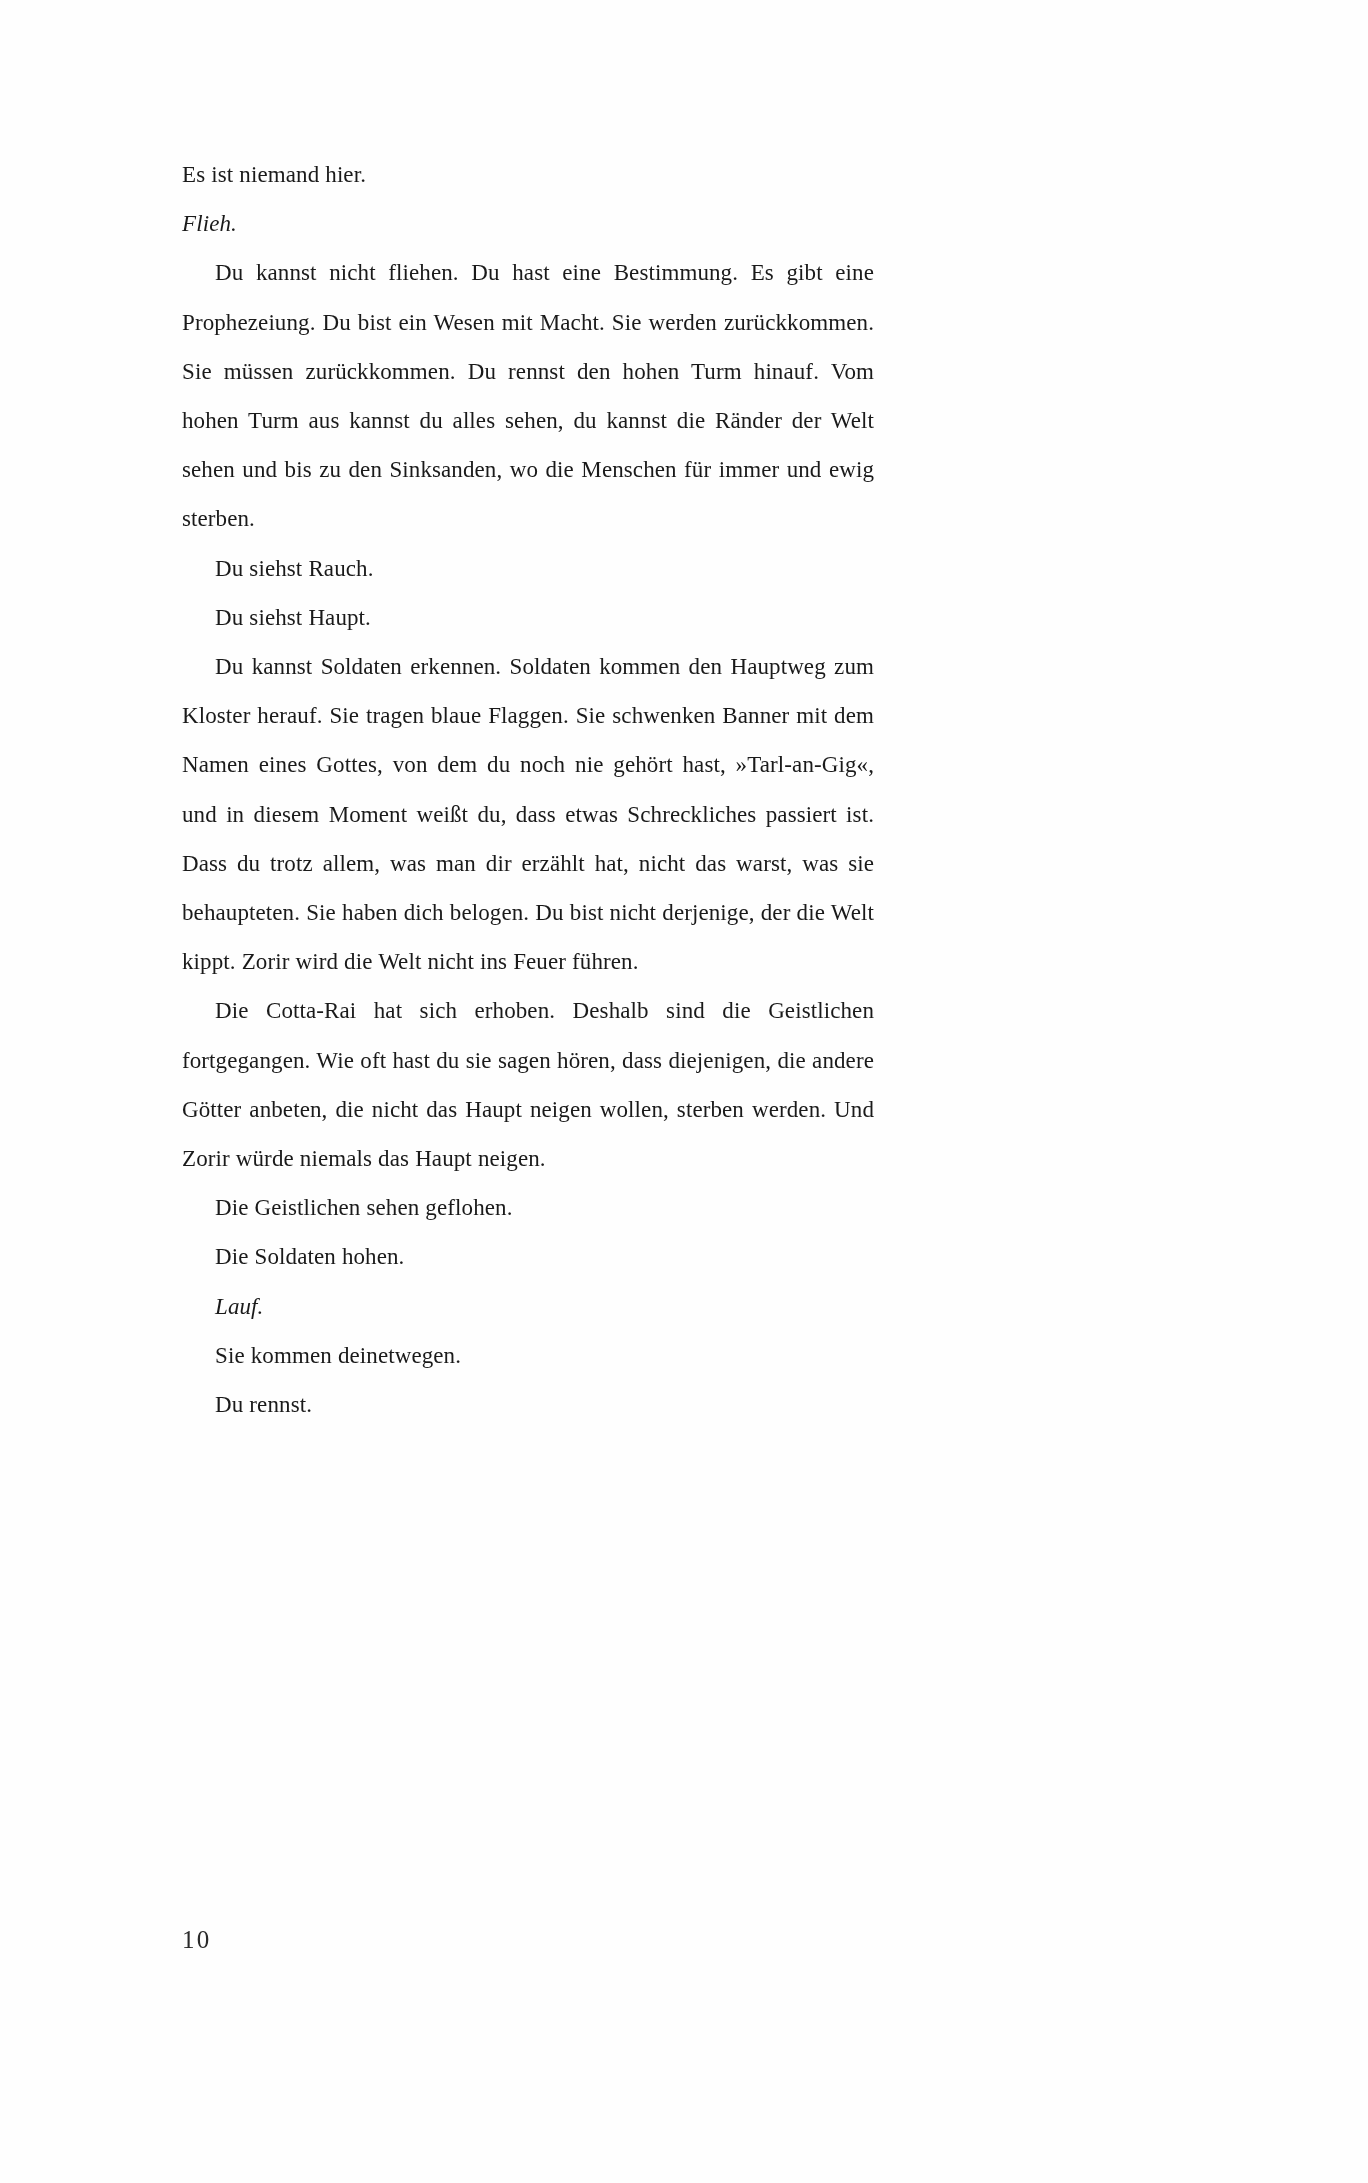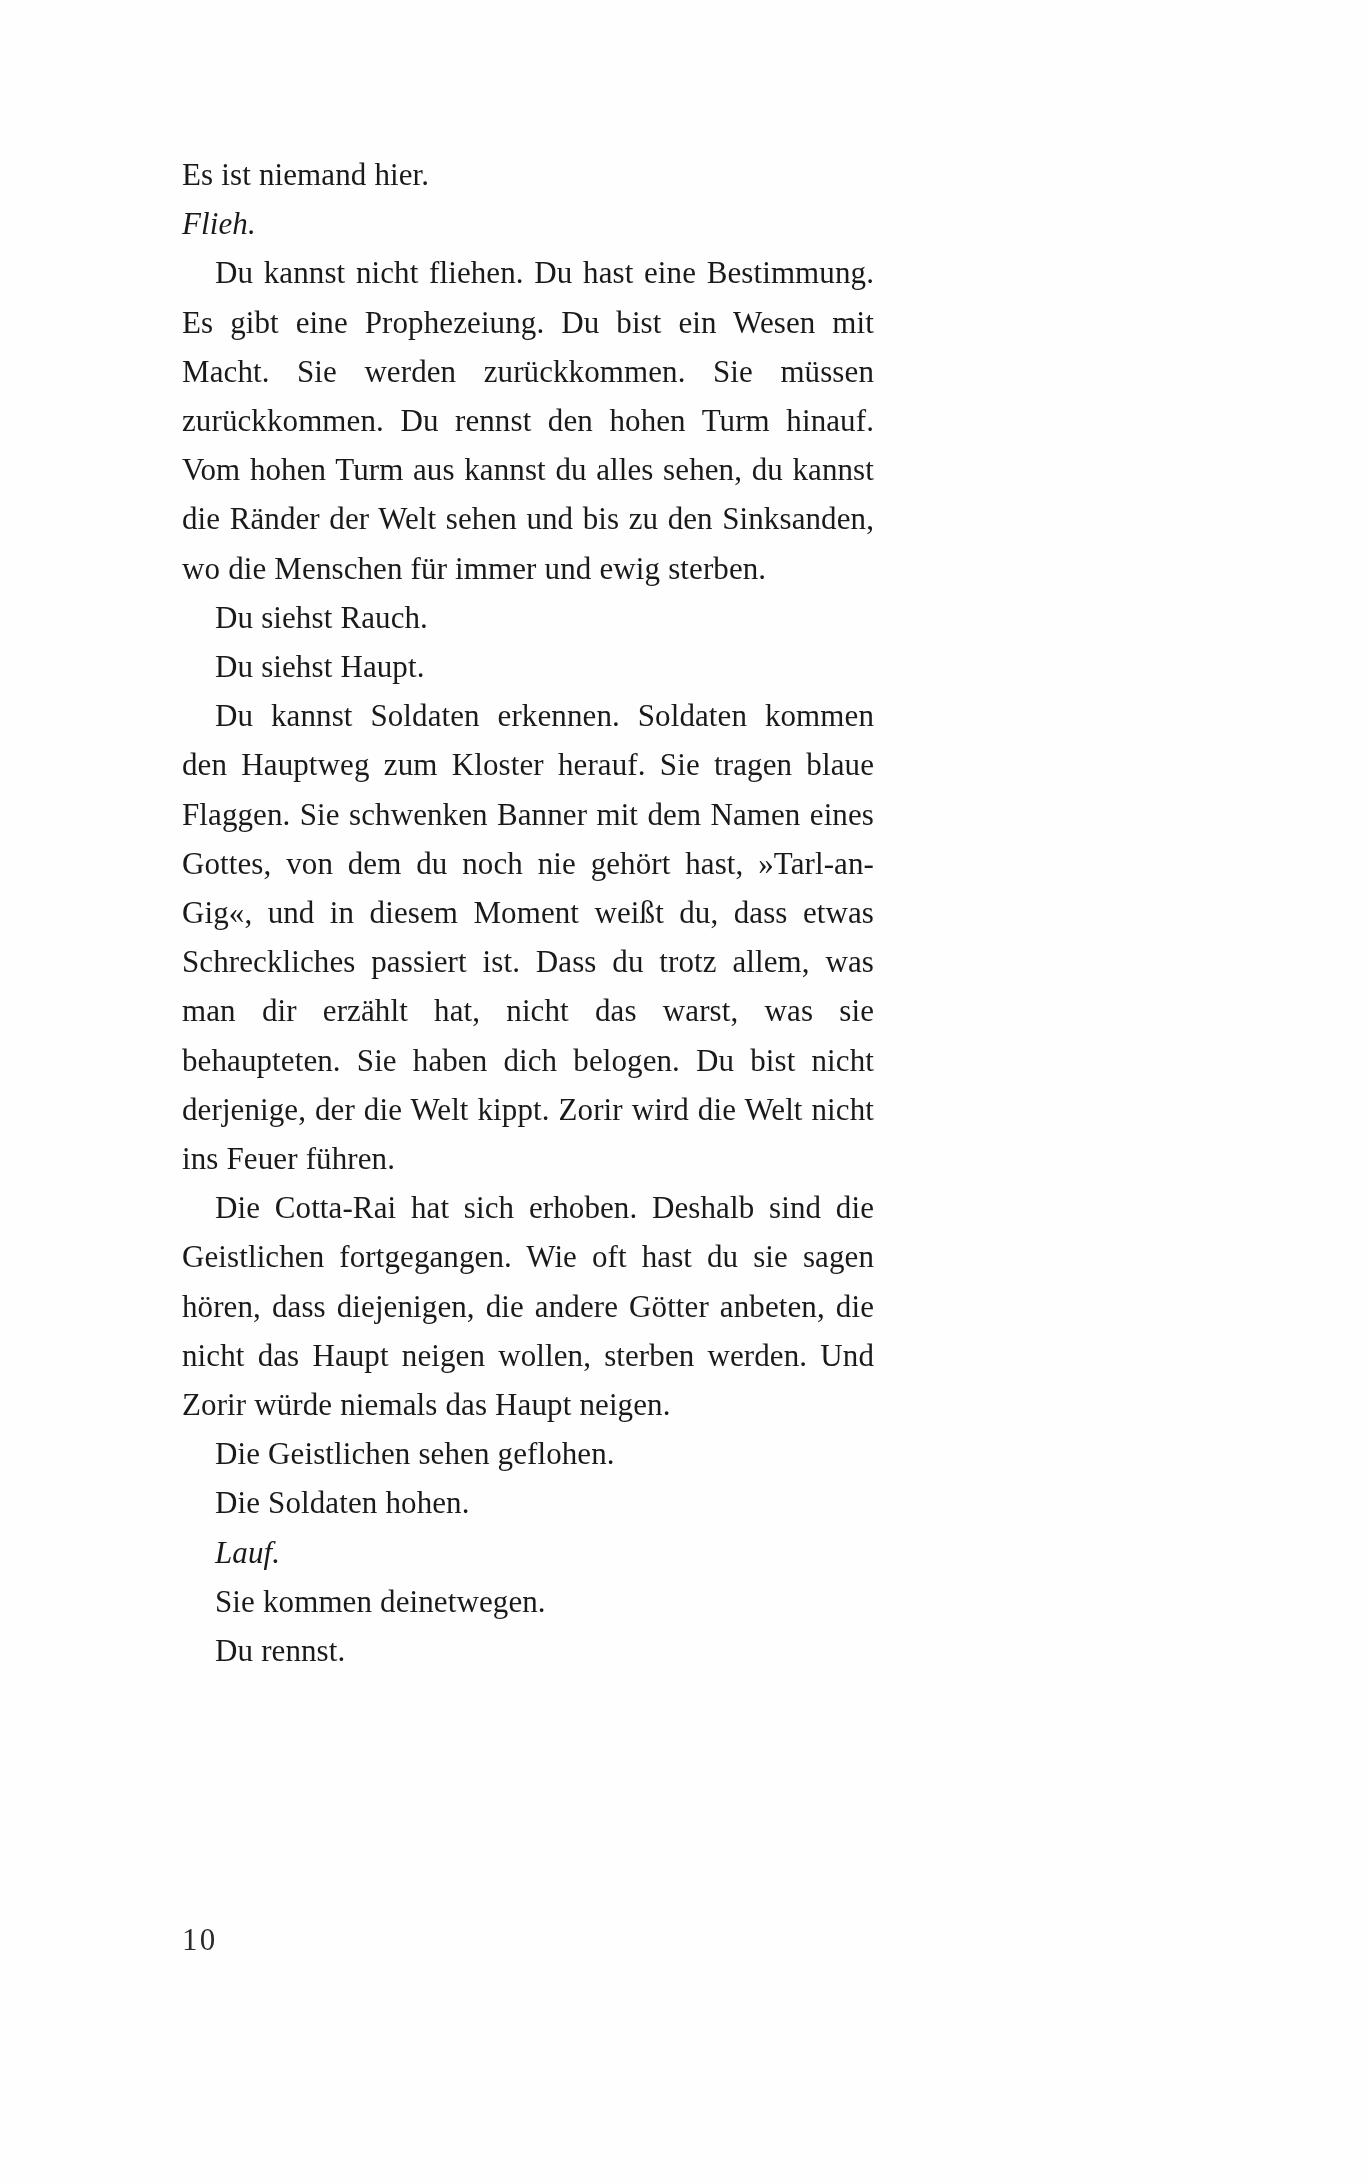--- a/index.html
+++ b/index.html
@@ -26,21 +26,21 @@
 
   .text-block {
     position: absolute;
     left: 182px;
     top: 150px;
     width: 692px;
   }
 
   .para {
     margin: 0;
-    font-size: 31px;
+    font-size: 23px;
     line-height: 49.2px;
     text-align: justify;
     text-justify: inter-word;
     hyphens: manual;
     -webkit-hyphens: manual;
     letter-spacing: 0.1px;
     word-spacing: 0.2px;
     color: #1a1a1a;
   }
 
@@ -62,21 +62,21 @@
   }
 
   .para.italic {
     font-style: italic;
   }
 
   .page-number {
     position: absolute;
     left: 182px;
     top: 1925px;
-    font-size: 31px;
+    font-size: 25px;
     line-height: 30px;
     letter-spacing: 2.2px;
     color: #2a2a2a;
     font-variant-numeric: oldstyle-nums;
     font-feature-settings: "onum" 1, "smcp" 0;
   }
 </style>
 </head>
 <body>
 

